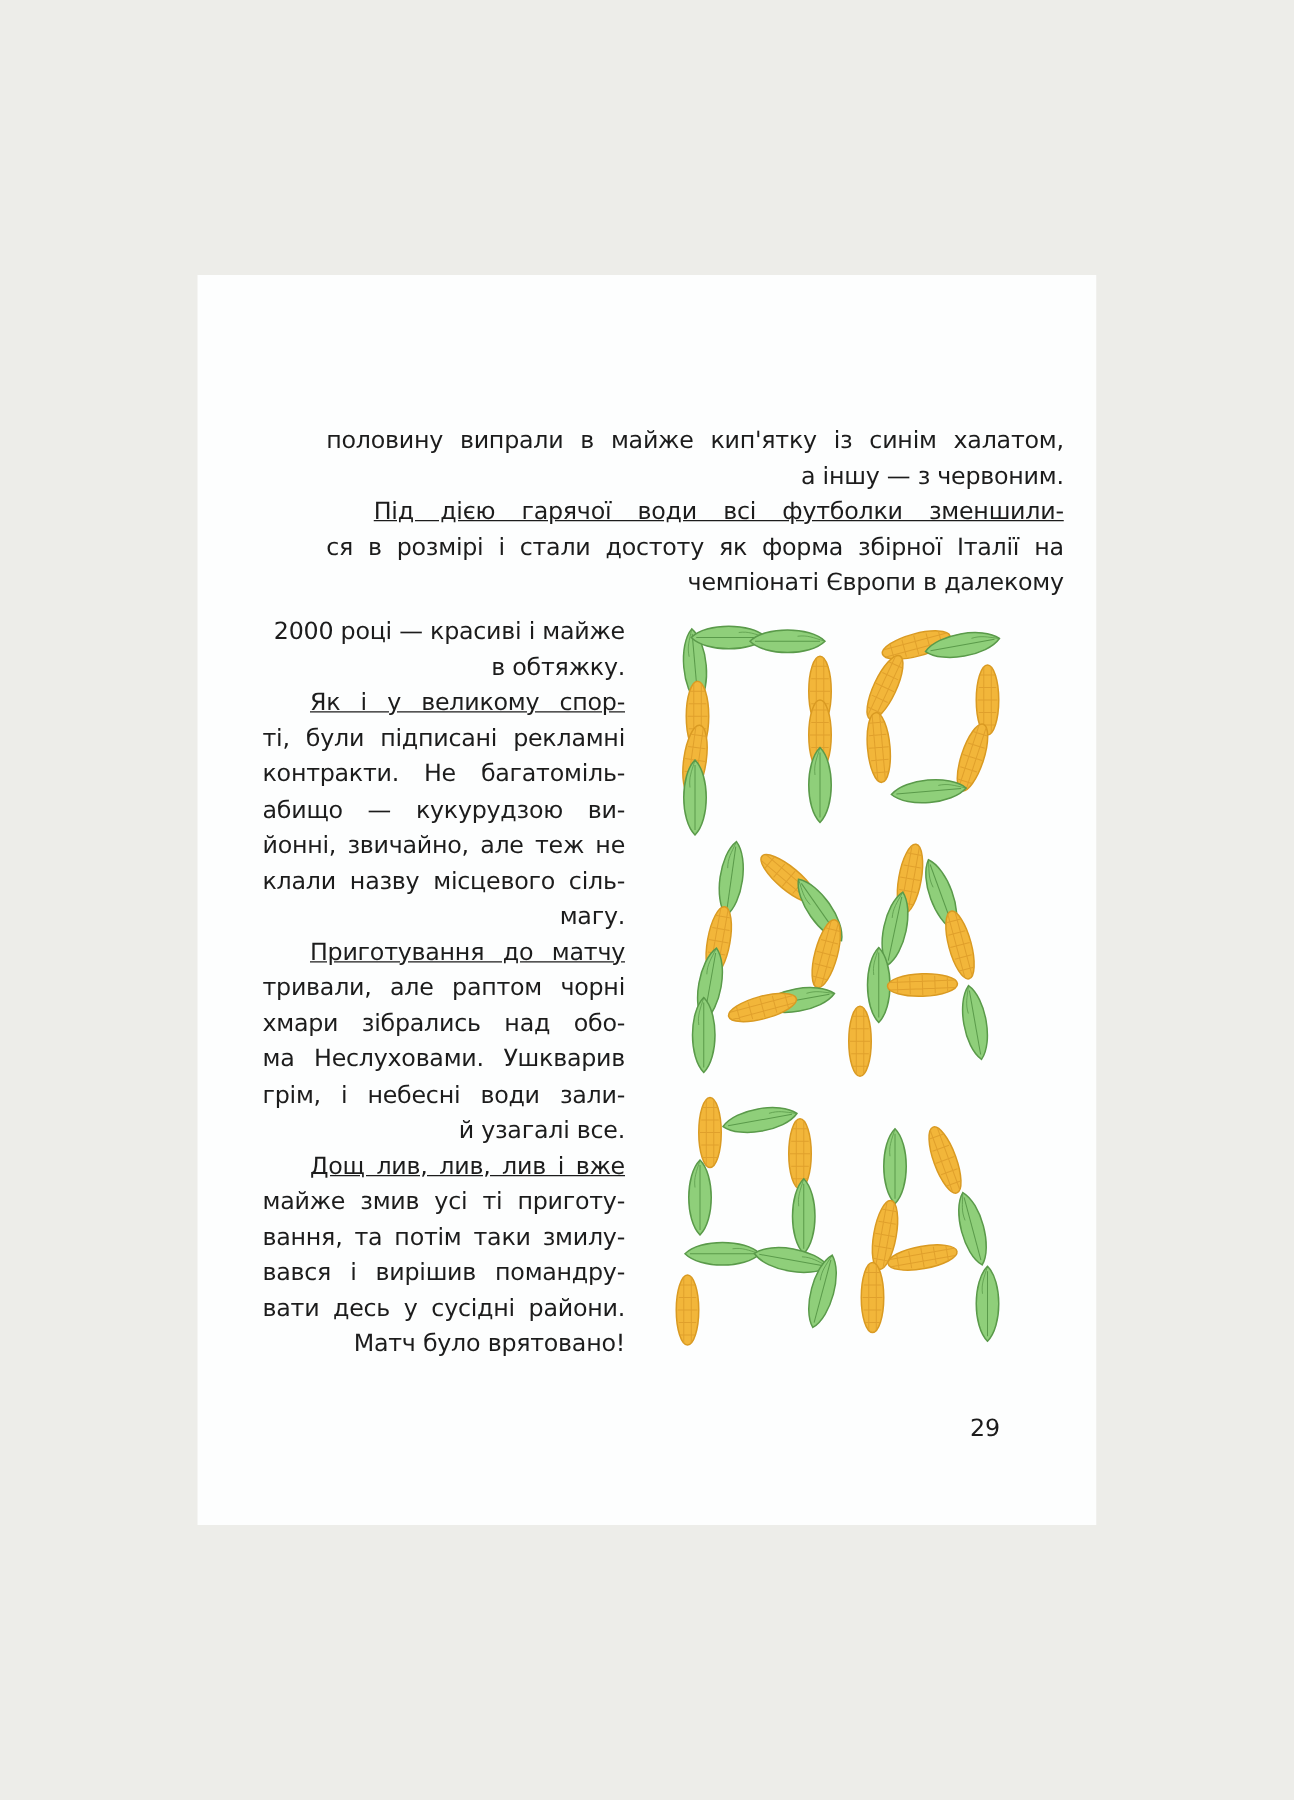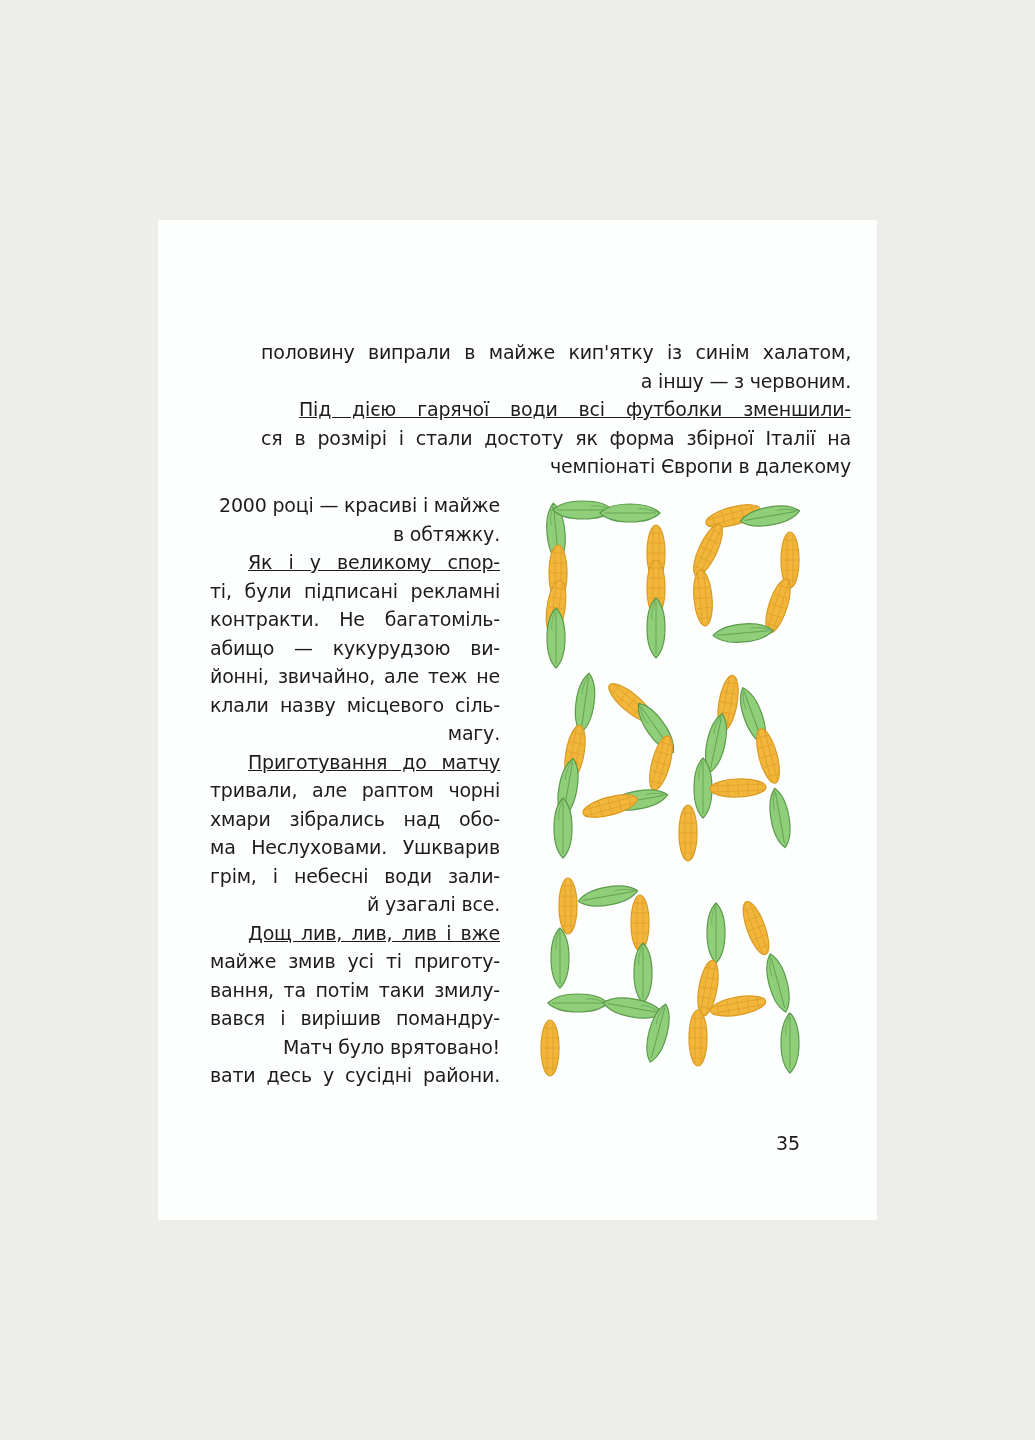--- a/index.html
+++ b/index.html
@@ -61,22 +61,22 @@
     <span class="line just indent">Приготування до матчу</span>
     <span class="line just">тривали, але раптом чорні</span>
     <span class="line just">хмари зібрались над обо-</span>
     <span class="line just">ма Неслуховами. Ушкварив</span>
     <span class="line just">грім, і небесні води зали-</span>
     <span class="line">й узагалі все.</span>
     <span class="line just indent">Дощ лив, лив, лив і вже</span>
     <span class="line just">майже змив усі ті приготу-</span>
     <span class="line just">вання, та потім таки змилу-</span>
     <span class="line just">вався і вирішив помандру-</span>
+    <span class="line just">вати десь у сусідні райони.</span>
     <span class="line">Матч було врятовано!</span>
-    <span class="line just">вати десь у сусідні райони.</span>
   </div>
 
   <svg class="art" viewBox="0 0 270 590">
     <defs>
       <g id="cob">
         <ellipse cx="0" cy="0" rx="9" ry="28" fill="#f2b63a" stroke="#d99a22" stroke-width="1.2"></ellipse>
         <path d="M-6,-20 H6 M-7,-10 H7 M-8,0 H8 M-7,10 H7 M-6,20 H6 M-3,-26 V26 M3,-26 V26" stroke="#e0a02c" stroke-width="0.8" fill="none"></path>
       </g>
       <g id="husk">
         <path d="M0,-30 C12,-18 12,18 0,30 C-12,18 -12,-18 0,-30 Z" fill="#8fcf7a" stroke="#5a9a4a" stroke-width="1.2"></path>
@@ -146,14 +146,14 @@
       <use href="#husk" transform="translate(178,445)"></use>
       <use href="#cob" transform="translate(170,500) rotate(10)"></use>
       <use href="#cob" transform="translate(160,550)"></use>
       <use href="#cob" transform="translate(218,440) rotate(-20)"></use>
       <use href="#husk" transform="translate(240,495) rotate(-15)"></use>
       <use href="#husk" transform="translate(252,555)"></use>
       <use href="#cob" transform="translate(200,518) rotate(80)"></use>
     </g>
   </svg>
 
-  <div class="pagenum">35</div>
+  <div class="pagenum">29</div>
 </div>
 
 </body></html>

